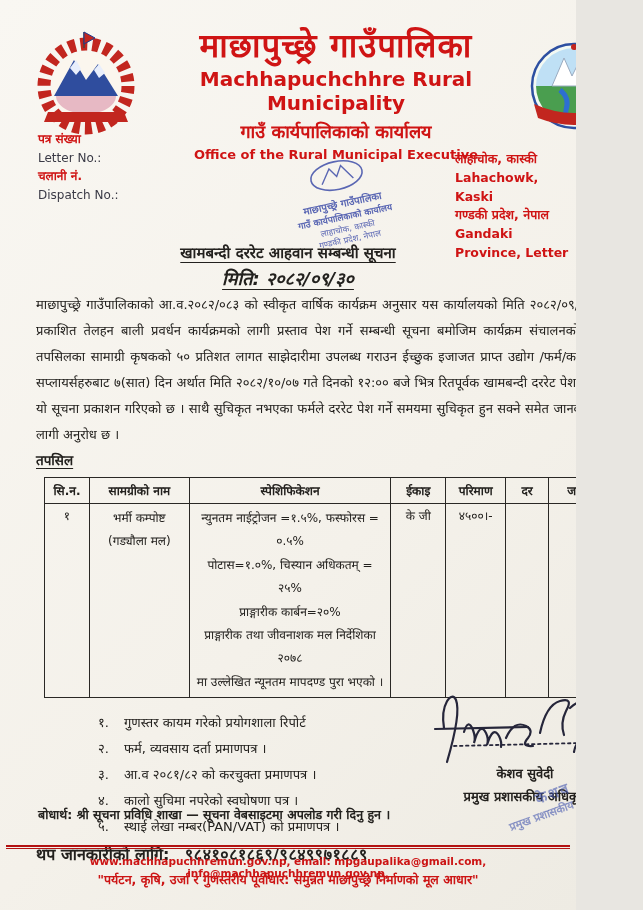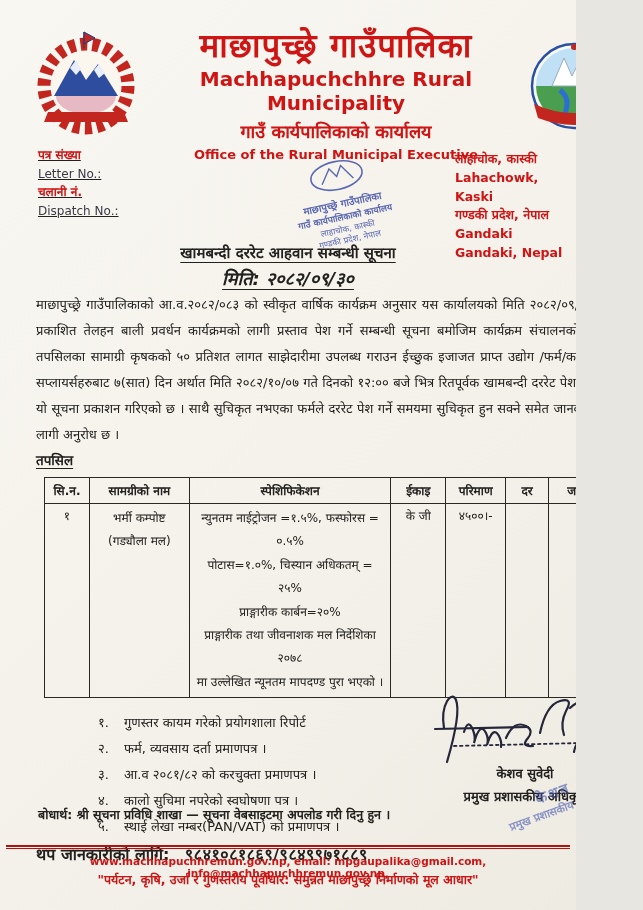--- a/index.html
+++ b/index.html
@@ -13,21 +13,21 @@
   
   .logo { position:absolute; }
   .logo-left { left:34px; top:28px; }
   .logo-right { left:526px; top:40px; }
   .header-text { position:absolute; left:140px; top:28px; width:392px; text-align:center; color:#cf1414; }
   .h-np  { font-size:33px; font-weight:bold; line-height:1.1; letter-spacing:1px; }
   .h-en  { font-size:20px; font-weight:bold; margin-top:3px; }
   .h-sub-np { font-size:18px; font-weight:bold; margin-top:4px; }
   .h-sub-en { font-size:13px; font-weight:bold; margin-top:4px; }
   
-  .meta-left { position:absolute; left:38px; top:146px; font-size:12px; line-height:1.55;text-decoration:underline; }
+  .meta-left { position:absolute; left:38px; top:130px; font-size:12px; line-height:1.55; }
   .meta-left .np { color:#cf1414; font-weight:bold; }
   .meta-left .en { color:#3a3a46; }
   .meta-right { position:absolute; left:455px; top:150px; font-size:12.5px; line-height:1.5; color:#cf1414; font-weight:bold; }
   
   .office-stamp {
     position:absolute; left:262px; top:158px; width:160px; text-align:center;
     transform:rotate(-12deg); color:#4a58ad; opacity:.9; pointer-events:none;
   }
   .office-stamp .s1 { font-size:10px; font-weight:bold; }
   .office-stamp .s2 { font-size:9px; font-weight:bold; }
@@ -117,21 +117,21 @@
     <div class="np">पत्र संख्या</div>
     <div class="en">Letter No.:</div>
     <div class="np">चलानी नं.</div>
     <div class="en">Dispatch No.:</div>
   </div>
 
   <div class="meta-right">
     <div>लाहाचोक, कास्की</div>
     <div>Lahachowk, Kaski</div>
     <div>गण्डकी प्रदेश, नेपाल</div>
-    <div>Gandaki Gandaki, Nepal</div>
+    <div>Gandaki Province, Letter</div>
   </div>
 
   <div class="office-stamp">
     <svg width="56" height="34" viewBox="0 0 56 34">
       <ellipse cx="28" cy="17" rx="26" ry="14" fill="none" stroke="#4a58ad" stroke-width="1.6"></ellipse>
       <path d="M12 23 L22 9 L28 18 L34 8 L44 23" fill="none" stroke="#4a58ad" stroke-width="1.4"></path>
     </svg>
     <div class="s1">माछापुच्छ्रे गाउँपालिका</div>
     <div class="s2">गाउँ कार्यपालिकाको कार्यालय</div>
     <div class="s3">लाहाचोक, कास्की</div>

